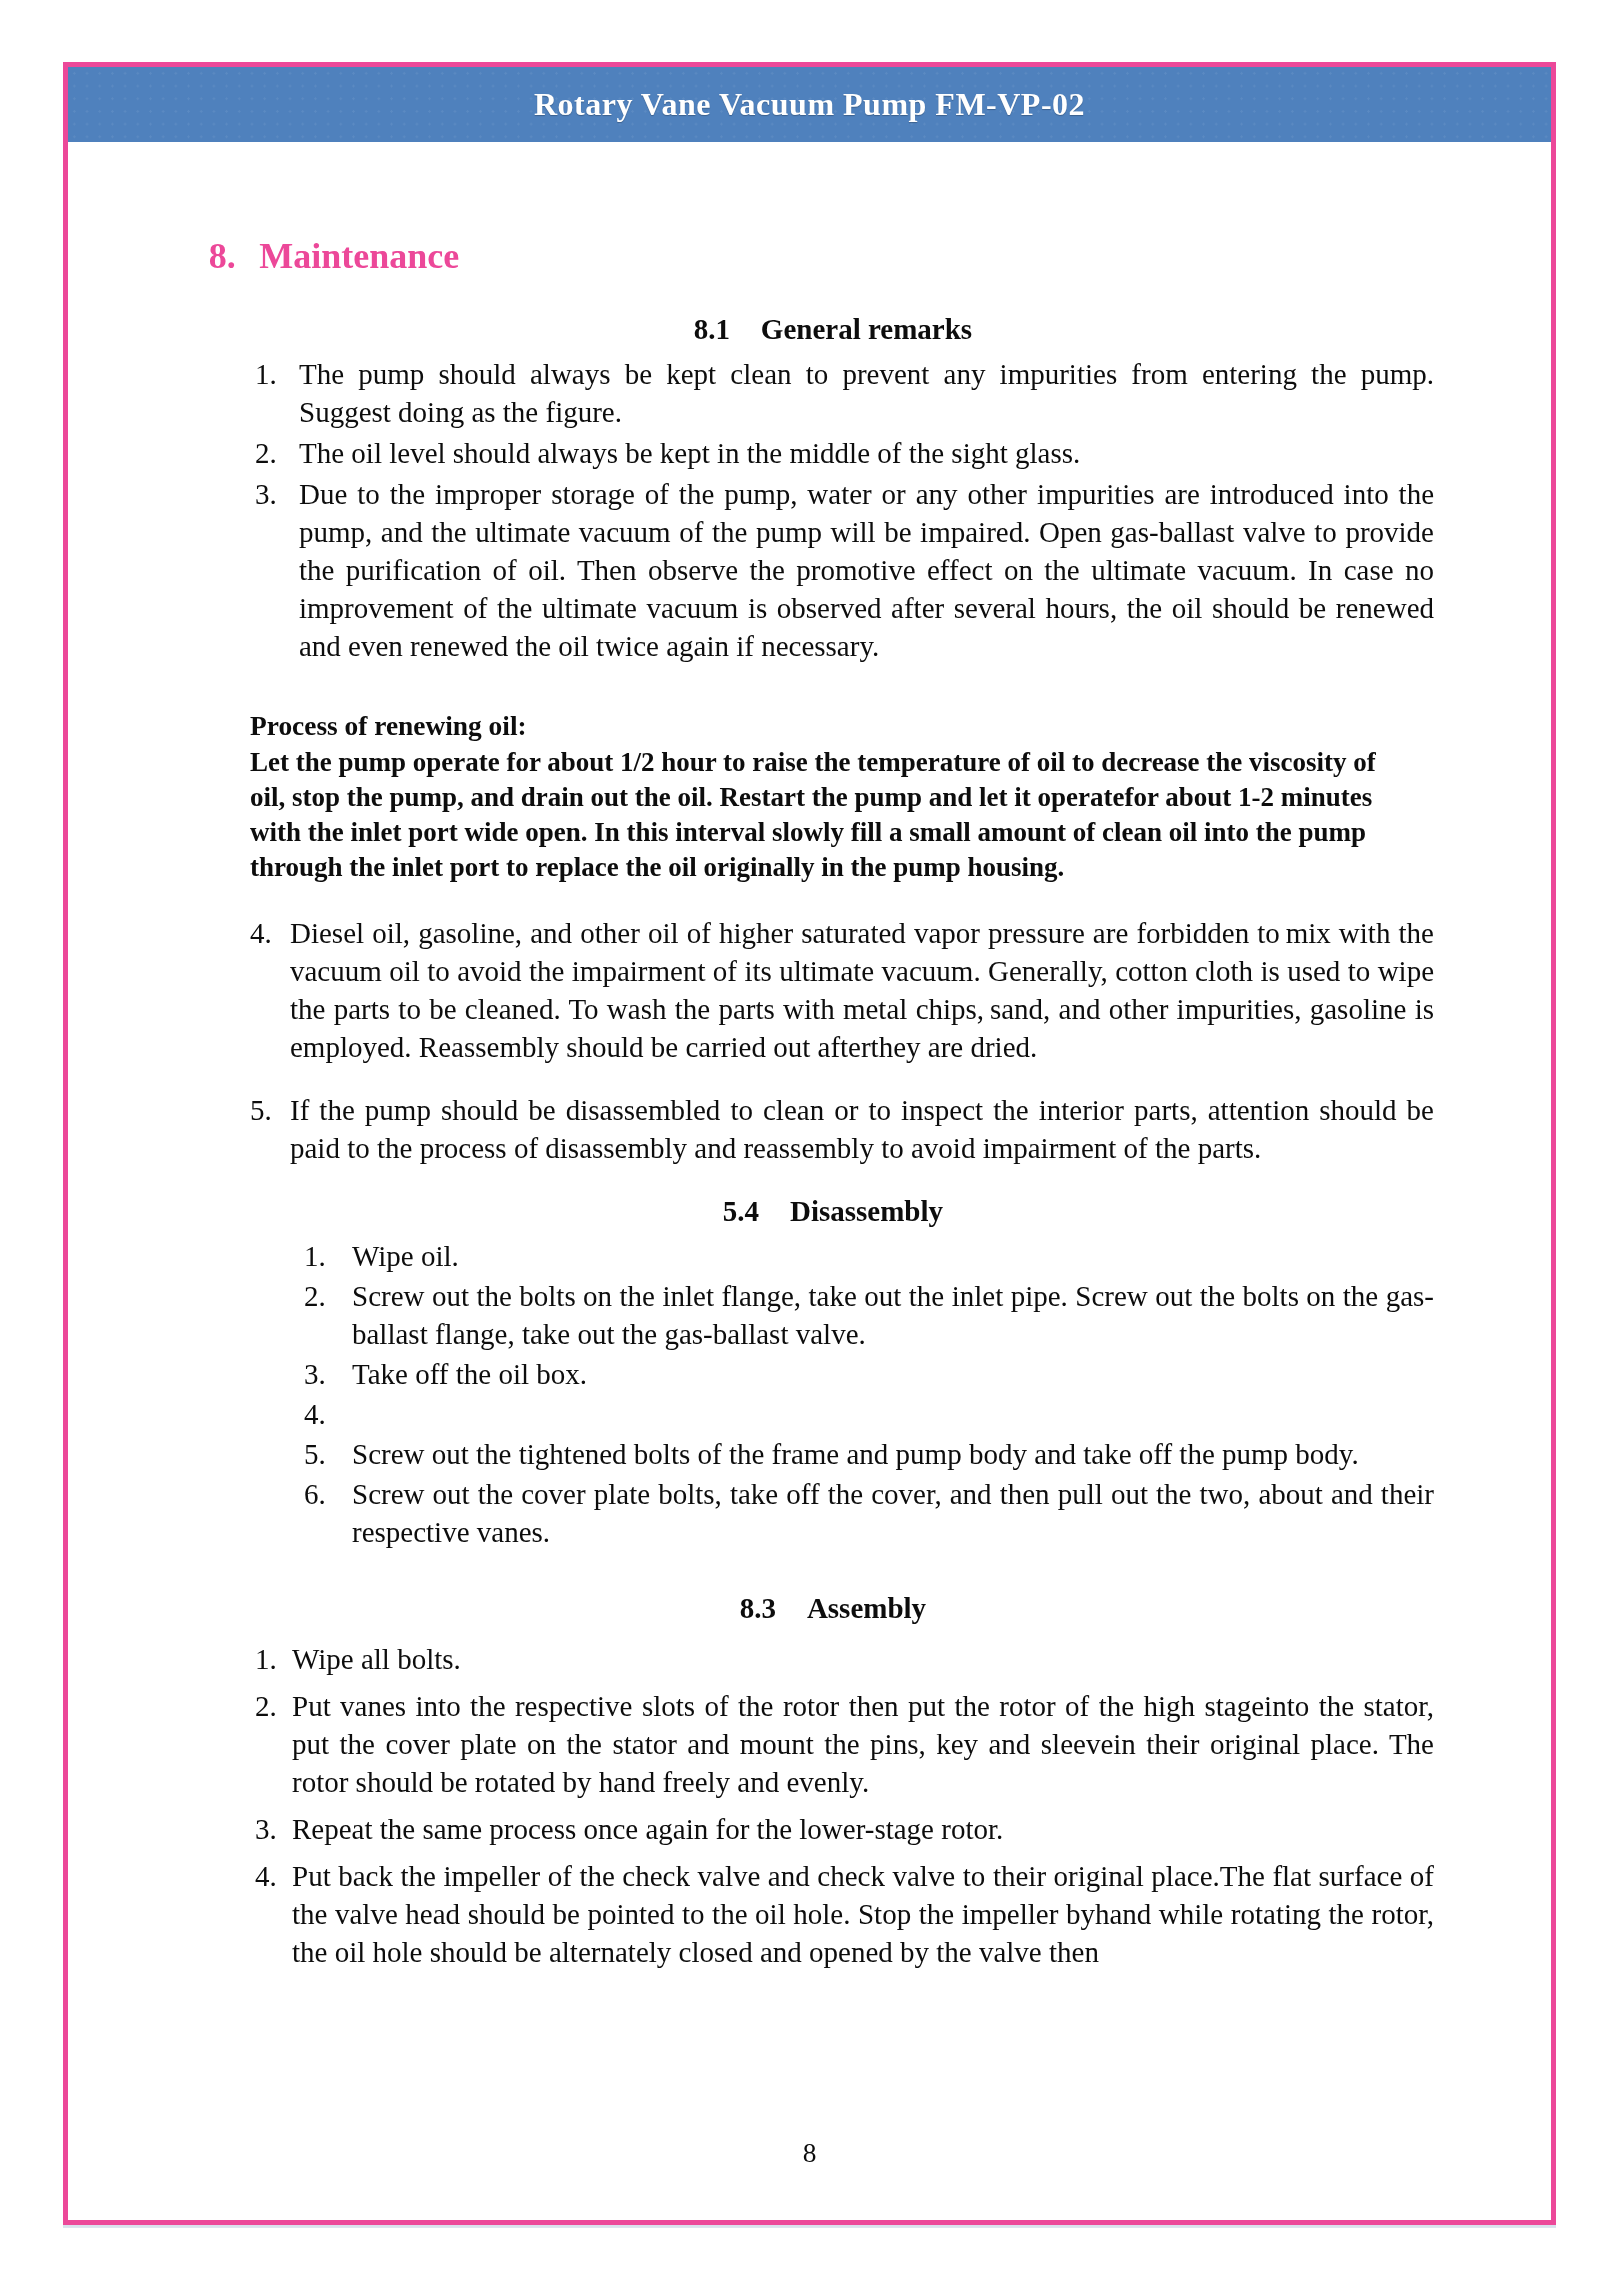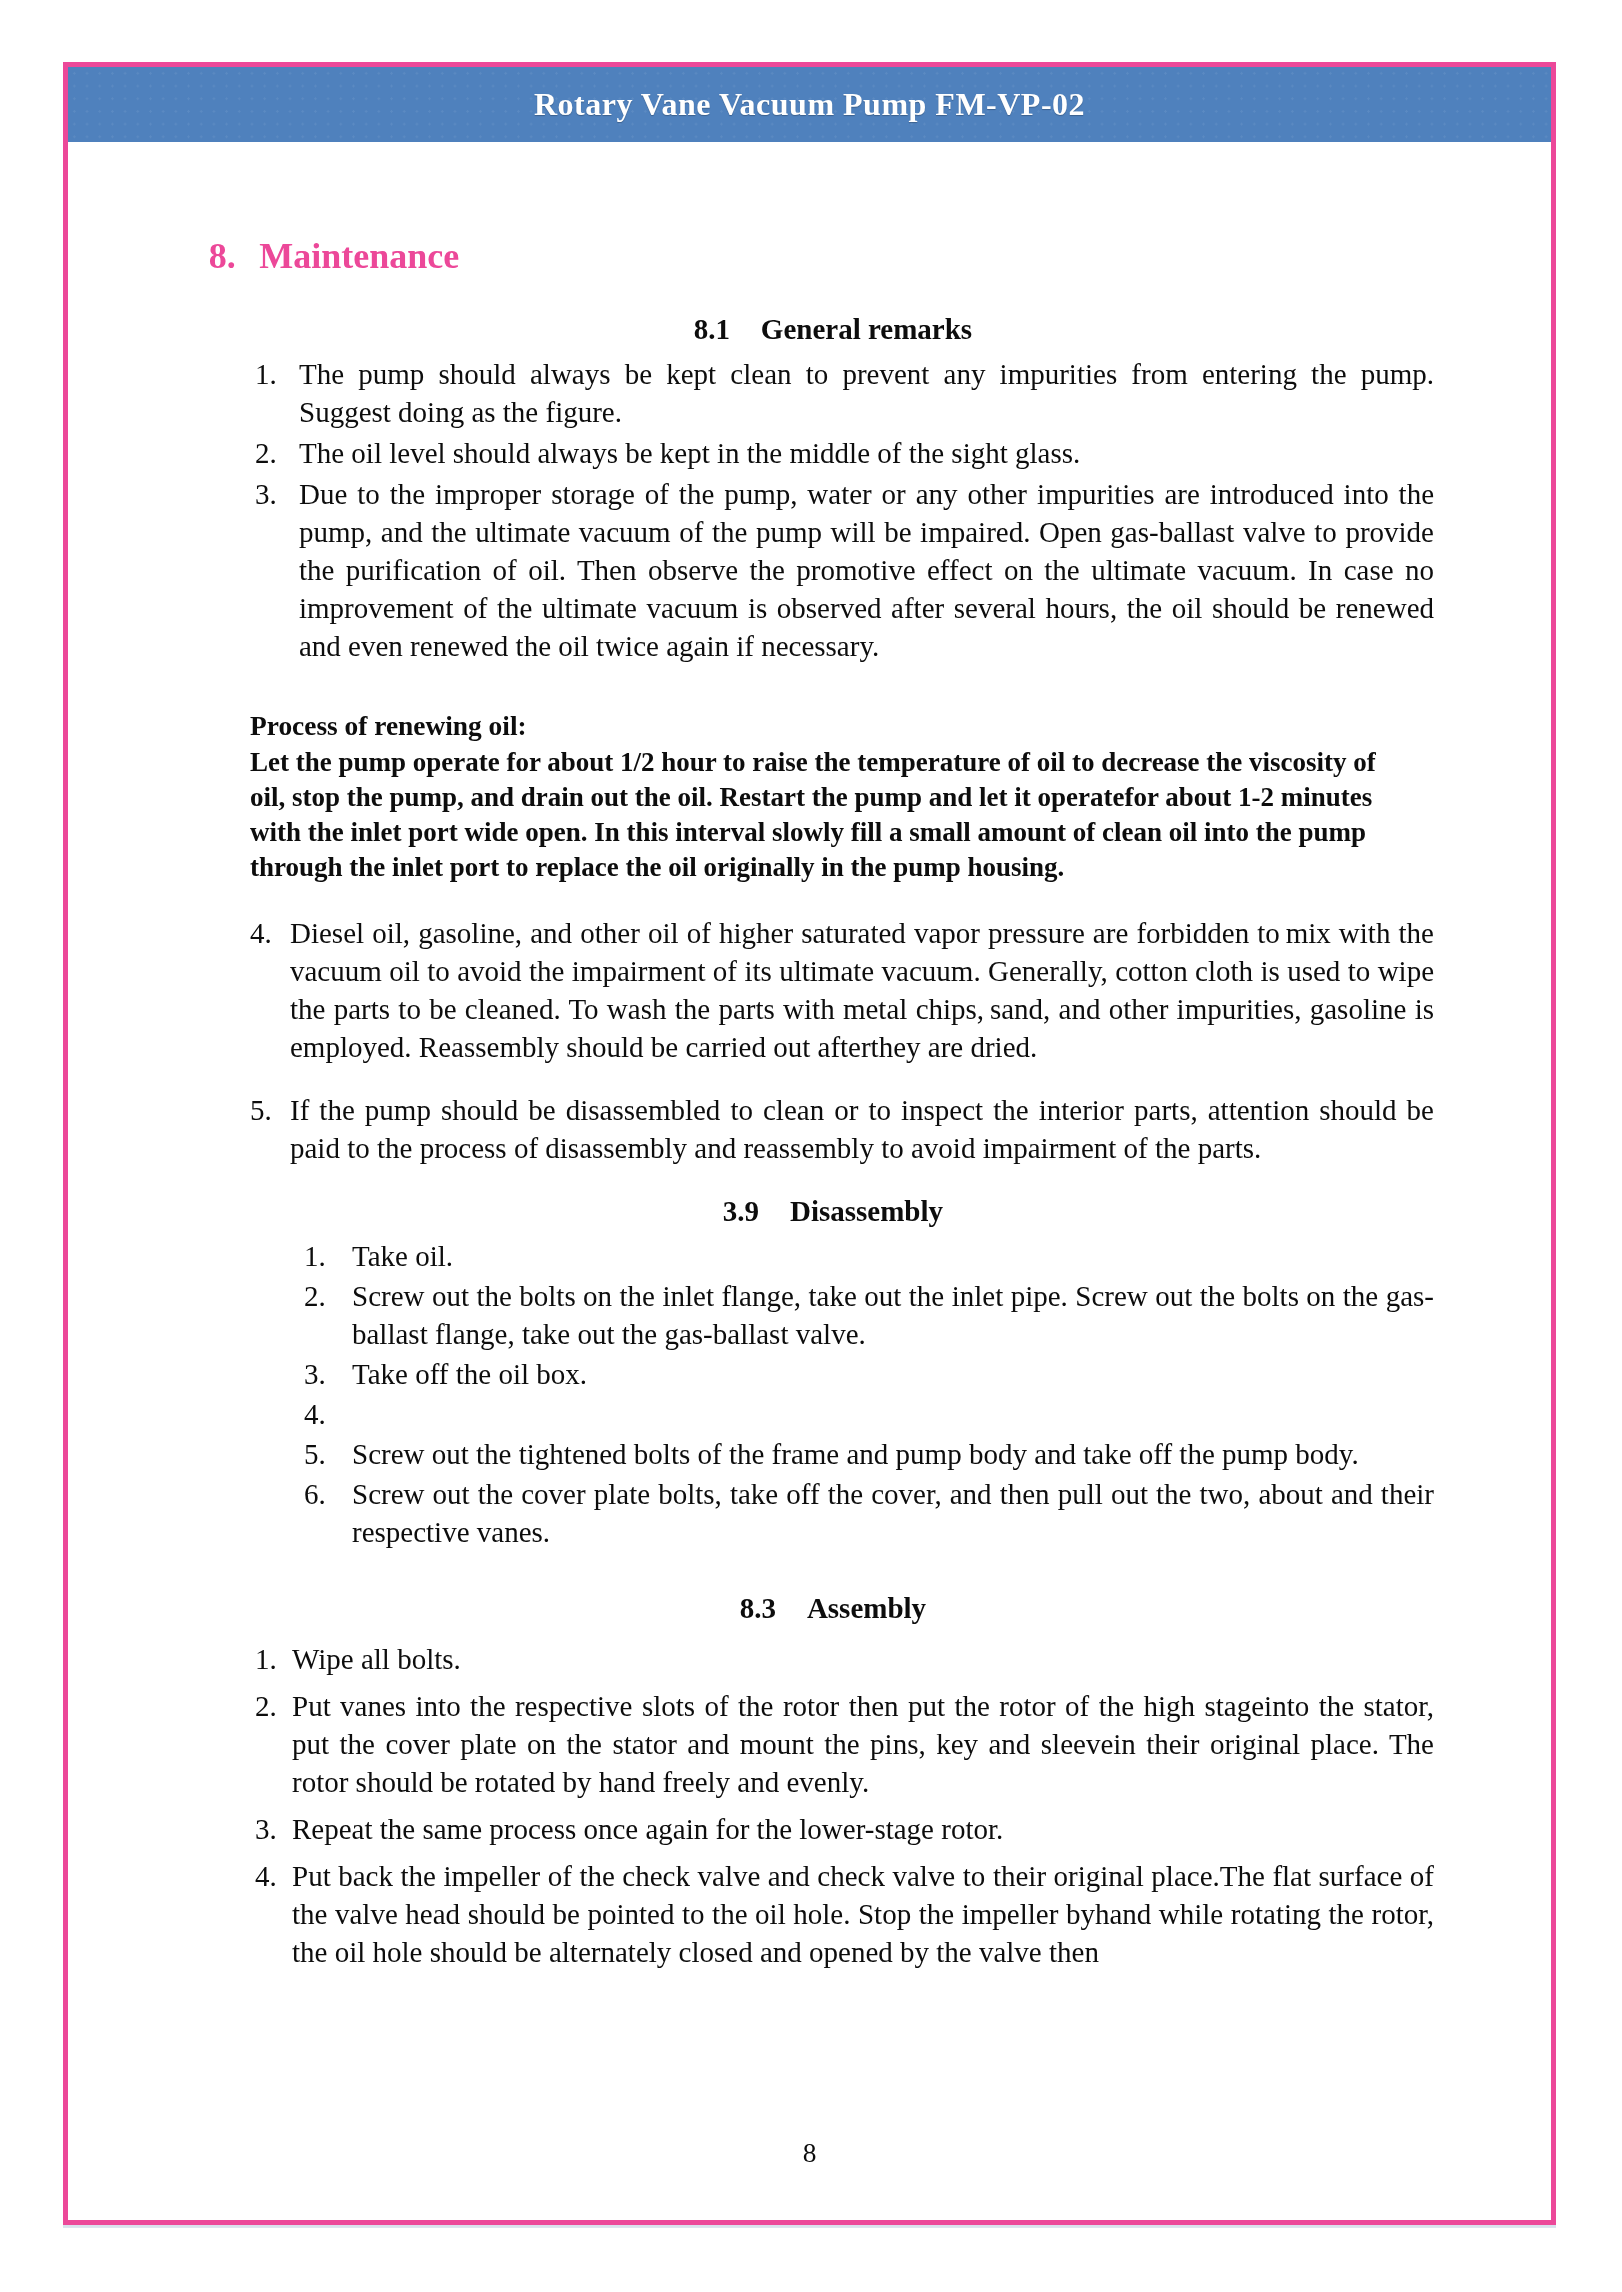--- a/index.html
+++ b/index.html
@@ -132,26 +132,26 @@
         </div>
         <div class="li">
           <span class="li-num">5.</span>
           <span class="li-text">If the pump should be disassembled to clean or to inspect the interior parts, attention should be paid to the process of disassembly and reassembly to avoid impairment of the parts.</span>
         </div>
       </div>
     </div>
 
     <div class="section sec-82">
       <div class="sec-head">
-        <span class="sec-num">3.9</span><span>Disassembly</span>
+        <span class="sec-num">5.4</span><span>Disassembly</span>
       </div>
       <div class="list l82">
         <div class="li">
           <span class="li-num">1.</span>
-          <span class="li-text">Take oil.</span>
+          <span class="li-text">Wipe oil.</span>
         </div>
         <div class="li">
           <span class="li-num">2.</span>
           <span class="li-text">Screw out the bolts on the inlet flange, take out the inlet pipe. Screw out the bolts on the gas-ballast flange, take out the gas-ballast valve.</span>
         </div>
         <div class="li">
           <span class="li-num">3.</span>
           <span class="li-text">Take off the oil box.</span>
         </div>
         <div class="li">

